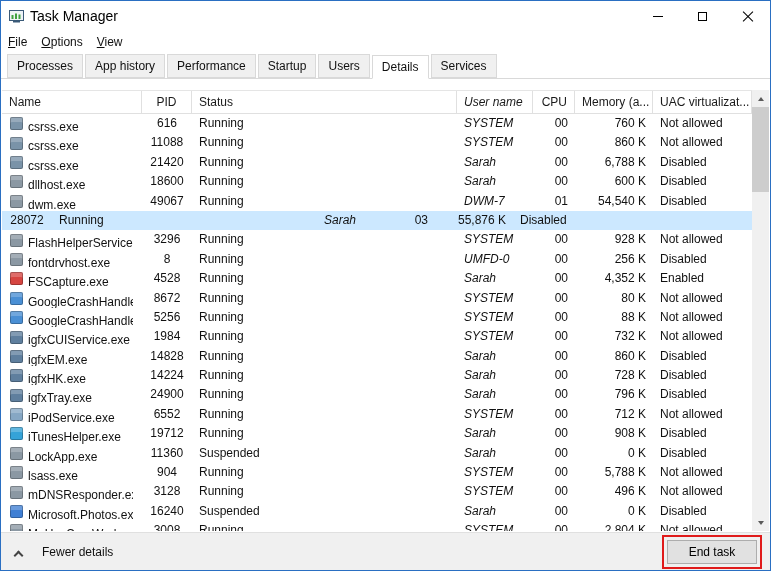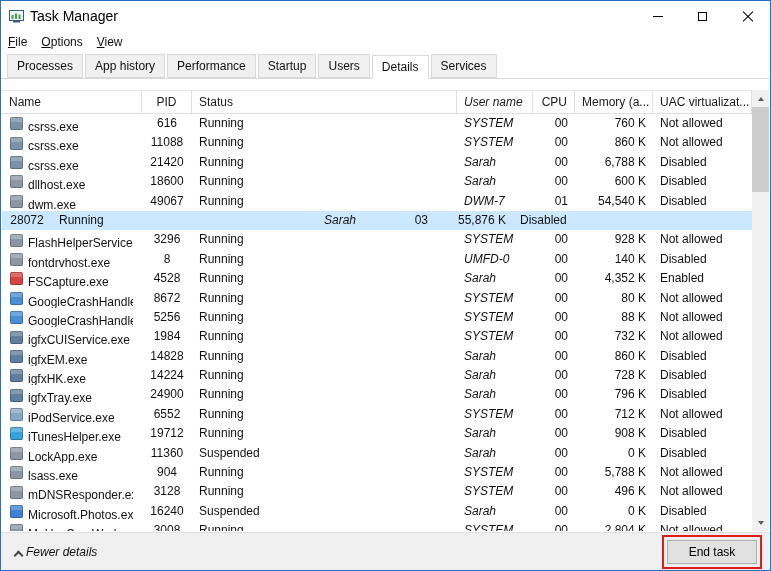--- a/index.html
+++ b/index.html
@@ -70,21 +70,21 @@
   .ptext { overflow: hidden; white-space: nowrap; margin-top: 8px; }
   
   .vscroll { width: 17px; height: 441px; background: #f0f0f0; display: flex; flex-direction: column; }
   .sb-btn { height: 17px; display: flex; align-items: center; justify-content: center; }
   .tri-up { width: 0; height: 0; border-left: 3.5px solid transparent; border-right: 3.5px solid transparent; border-bottom: 4.5px solid #5a5a5a; }
   .tri-down { width: 0; height: 0; border-left: 3.5px solid transparent; border-right: 3.5px solid transparent; border-top: 4.5px solid #5a5a5a; }
   .sb-track { flex: 1; position: relative; }
   .sb-thumb { position: absolute; top: 0; left: 0; width: 17px; height: 85px; background: #cdcdcd; }
   
   .footer { flex: 0 0 38px; background: #f0f0f0; border-top: 1px solid #e0e0e0; display: flex; align-items: center; justify-content: space-between; padding: 0 8px; }
-  .fewer { display: flex; align-items: flex-end; gap: 4px; padding: 4px 6px; font-style: italic; }
+  .fewer { display: flex; align-items: flex-end; gap: 20px; padding: 4px 6px; }
   .chev-up { width: 7px; height: 7px; border-left: 2px solid #444; border-top: 2px solid #444; transform: rotate(45deg); margin-top: 3px; }
   .endtask-annotation { border: 2px solid #e01b1b; padding: 3px; }
   .endtask { width: 90px; height: 24px; background: #e1e1e1; border: 1px solid #adadad; font: inherit; font-size: 12px; color: #000; }
 </style>
 </head>
 <body>
 
 <div class="window">
 
   <div class="titlebar">
@@ -236,21 +236,21 @@
               <div class="cell c-name">
                 <span class="namewrap">
                   <span class="picon" style="background:#8b98a3"></span>
                   <span class="ptext">fontdrvhost.exe</span>
                 </span>
               </div>
               <div class="cell c-pid">8</div>
               <div class="cell c-status">Running</div>
               <div class="cell c-user">UMFD-0</div>
               <div class="cell c-cpu">00</div>
-              <div class="cell c-mem">140 K</div>
+              <div class="cell c-mem">256 K</div>
               <div class="cell c-uac">Disabled</div>
             </div>
             <div class="trow">
               <div class="cell c-name">
                 <span class="namewrap">
                   <span class="picon" style="background:#d64541"></span>
                   <span class="ptext">FSCapture.exe</span>
                 </span>
               </div>
               <div class="cell c-pid">4528</div>

